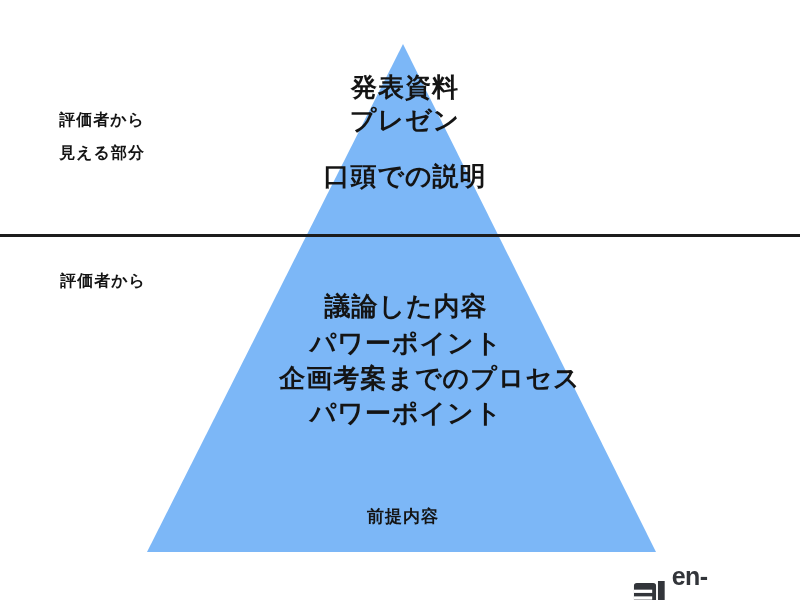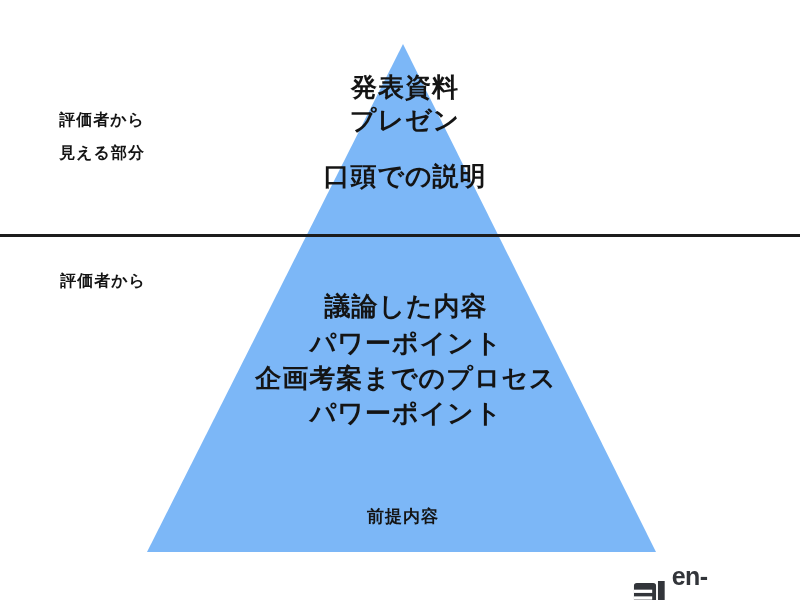--- a/index.html
+++ b/index.html
@@ -76,21 +76,21 @@
   <div class="t t-side" style="left:102px; top:153px">見える部分</div>
 
   <div class="t t-side" style="left:103px; top:281px">評価者から</div>
 
   <div class="t t-pyr" style="left:405px; top:87px">発表資料</div>
   <div class="t t-pyr" style="left:405px; top:120px">プレゼン</div>
   <div class="t t-pyr" style="left:405px; top:176px">口頭での説明</div>
 
   <div class="t t-pyr" style="left:406px; top:306px">議論した内容</div>
   <div class="t t-pyr" style="left:406px; top:343px">パワーポイント</div>
-  <div class="t t-pyr" style="left:406px; top:378px">企画考案までのプロセス</div>
+  <div class="t t-pyr" style="left:430px; top:378px">企画考案までのプロセス</div>
   <div class="t t-pyr" style="left:406px; top:413px">パワーポイント</div>
 
   <div class="t t-base" style="left:403px; top:516px">前提内容</div>
 
   <div class="logo">
     <svg class="logo-icon" width="33" height="33" viewBox="0 0 34 34" aria-hidden="true">
       <rect class="ink" x="1" y="6" width="23" height="23" rx="3"></rect>
       <rect x="1" y="13" width="19" height="3.4" fill="#ffffff"></rect>
       <rect x="1" y="20" width="19" height="3.4" fill="#ffffff"></rect>
       <path class="ink" d="M26 4 h7 v25 l-3.5 -3.6 L26 29 Z"></path>

